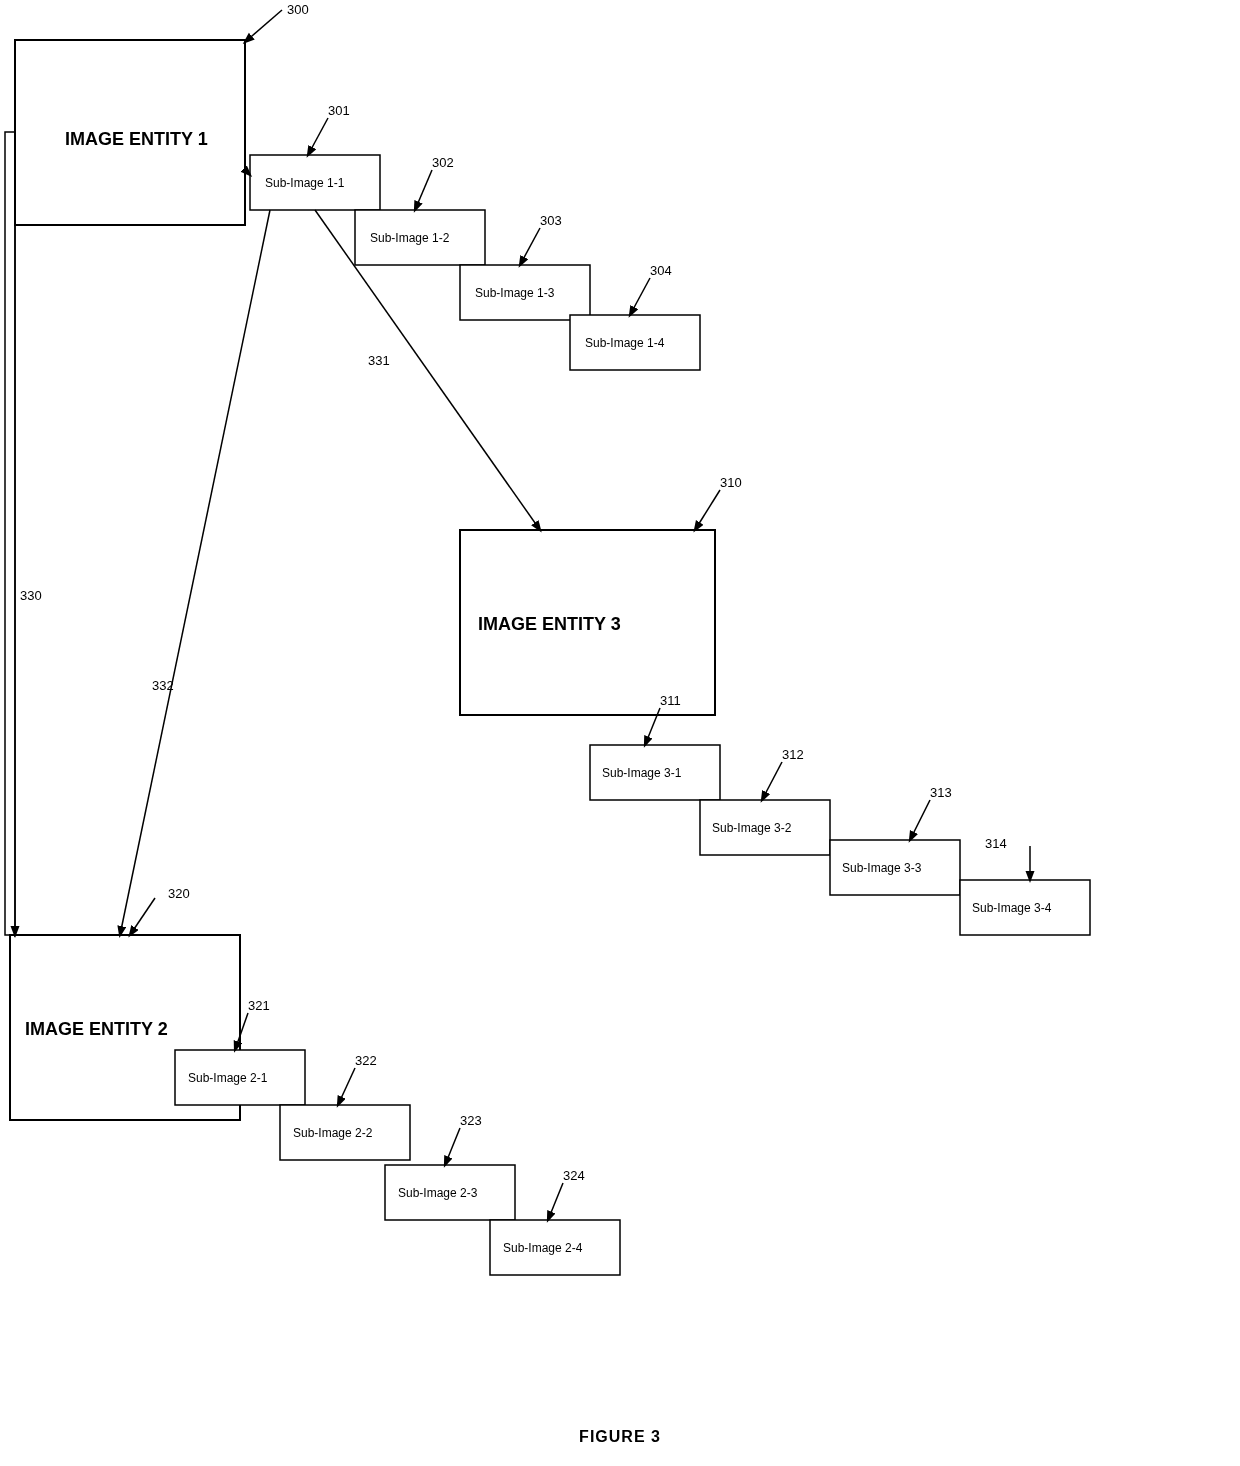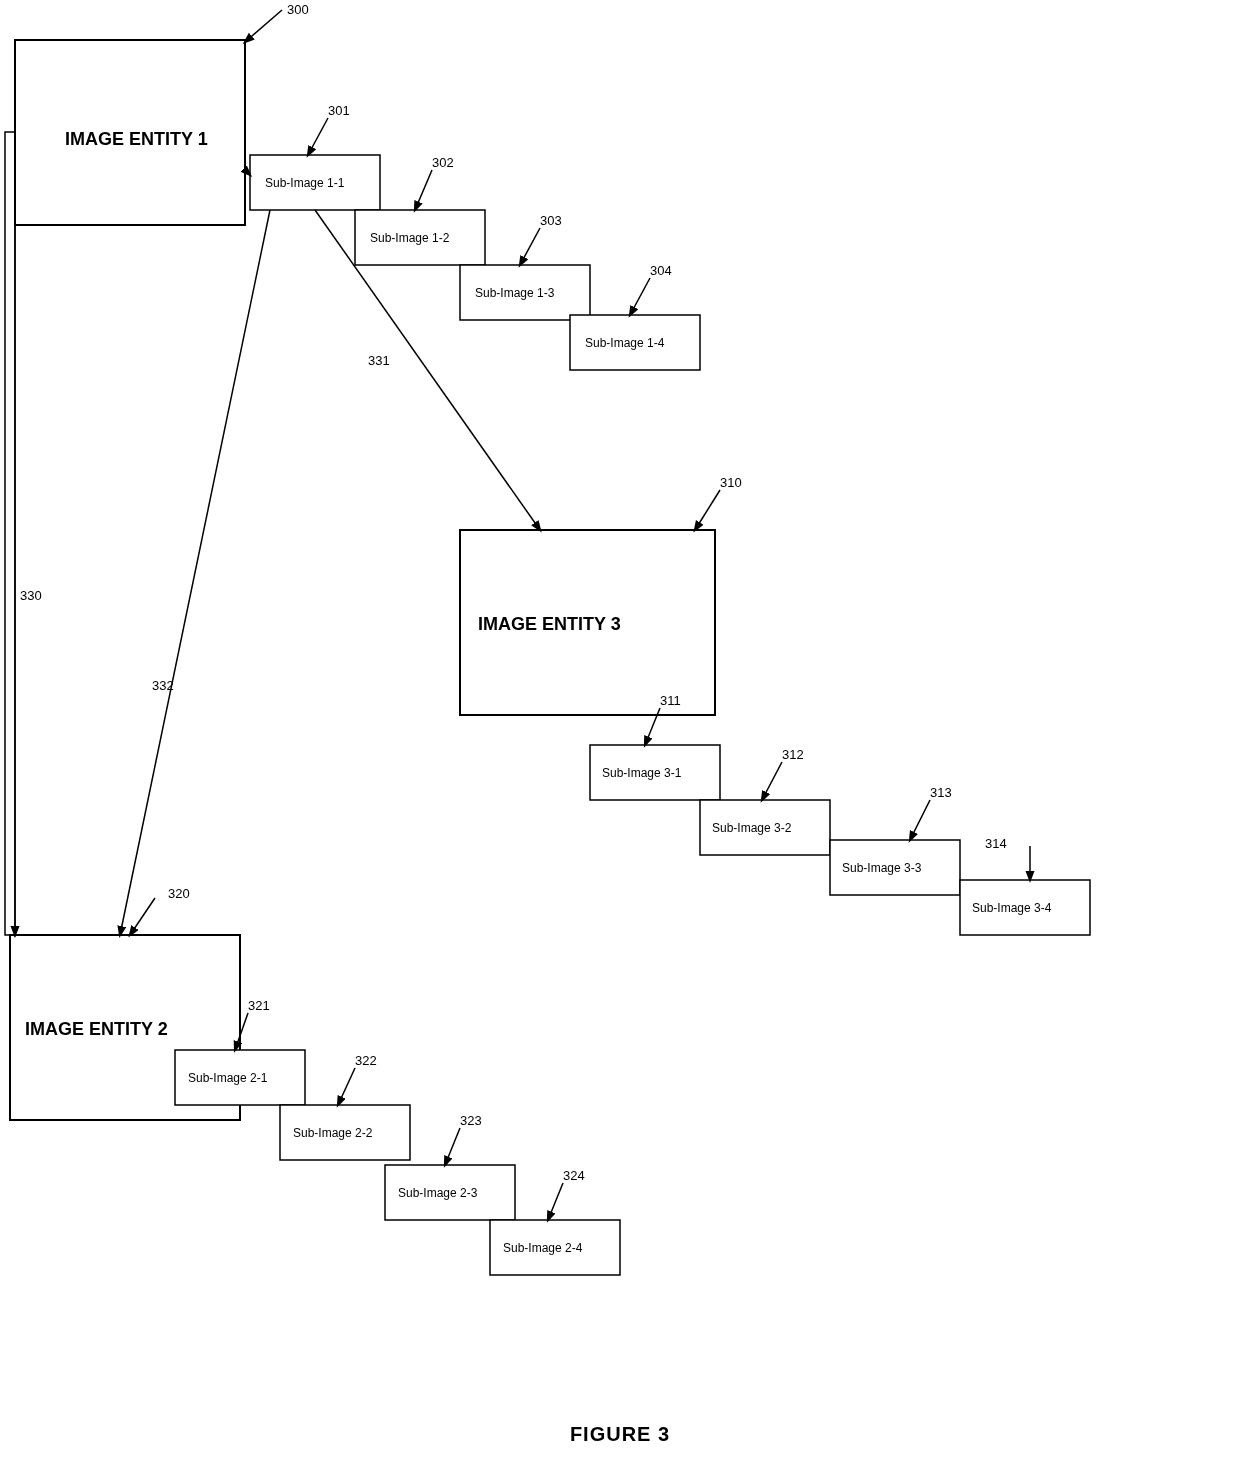--- a/index.html
+++ b/index.html
@@ -20,21 +20,21 @@
       position: absolute;
       top: 0; left: 0;
       width: 1240px;
       height: 1420px;
     }
     .figure-label {
       position: absolute;
       bottom: 20px;
       left: 50%;
       transform: translateX(-50%);
-      font-size: 20px;
+      font-size: 16px;
       font-weight: bold;
       letter-spacing: 1px;
     }
   </style>
 </head>
 <body>
 
 <div class="diagram-container">
   <svg class="diagram-svg">
 

